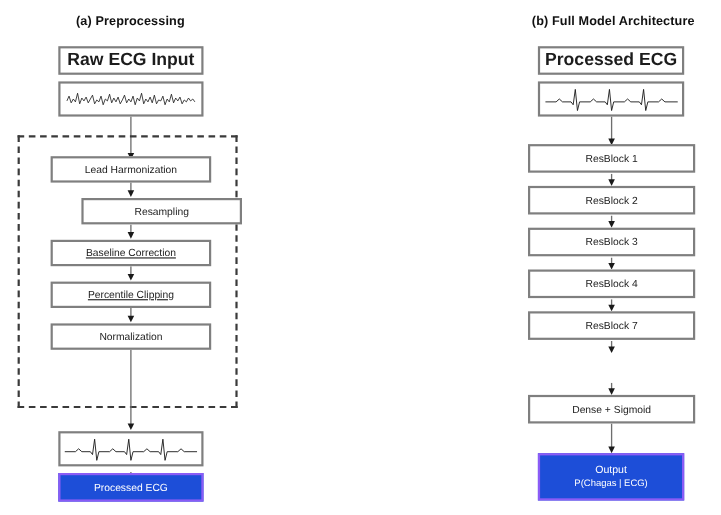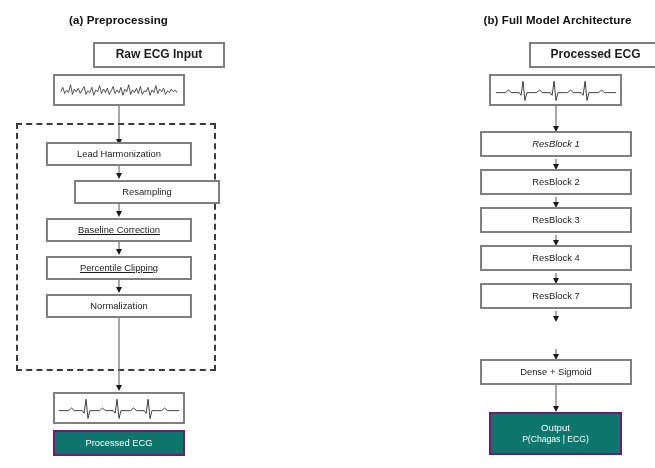--- a/index.html
+++ b/index.html
@@ -42,26 +42,25 @@
     display: flex;
     align-items: center;
     justify-content: center;
     font-size: 9.4px;
     color: #1c1c1c;
     line-height: 1.1;
     text-align: center;
   }
   .node.bold {
     font-weight: bold;
-    font-size: 12px;
-    margin-left: 40px;
+    font-size: 16px;
   }
   .node.dark {
-    background: #0f766e;
-    border: 2px solid #701a75;
+    background: #1d4ed8;
+    border: 2px solid #8b5cf6;
     color: #ffffff;
   }
   .node.dark.stacked {
     flex-direction: column;
     justify-content: center;
   }
   .node .sub {
     font-size: 8.6px;
     margin-top: 2px;
     font-weight: normal;
@@ -191,21 +190,21 @@
     </svg>
   </div>
 
   <div class="conn" style="left:542px; top:106px; width:20px; height:27px;">
     <svg width="20" height="27">
       <line x1="10" y1="0" x2="10" y2="22"></line>
       <polygon points="10,26 7,20 13,20"></polygon>
     </svg>
   </div>
 
-  <div class="node" style="left:476px; top:131px; width:152px; height:26px;font-style:italic;">ResBlock 1</div>
+  <div class="node" style="left:476px; top:131px; width:152px; height:26px;">ResBlock 1</div>
   <div class="conn" style="left:542px; top:157px; width:20px; height:12px;">
     <svg width="20" height="12">
         <line x1="10" y1="0" x2="10" y2="7"></line>
         <polygon points="10,11 7,5 13,5"></polygon>
       </svg>
   </div>
 
   <div class="node" style="left:476px; top:169px; width:152px; height:26px;">ResBlock 2</div>
   <div class="conn" style="left:542px; top:195px; width:20px; height:12px;">
     <svg width="20" height="12">

